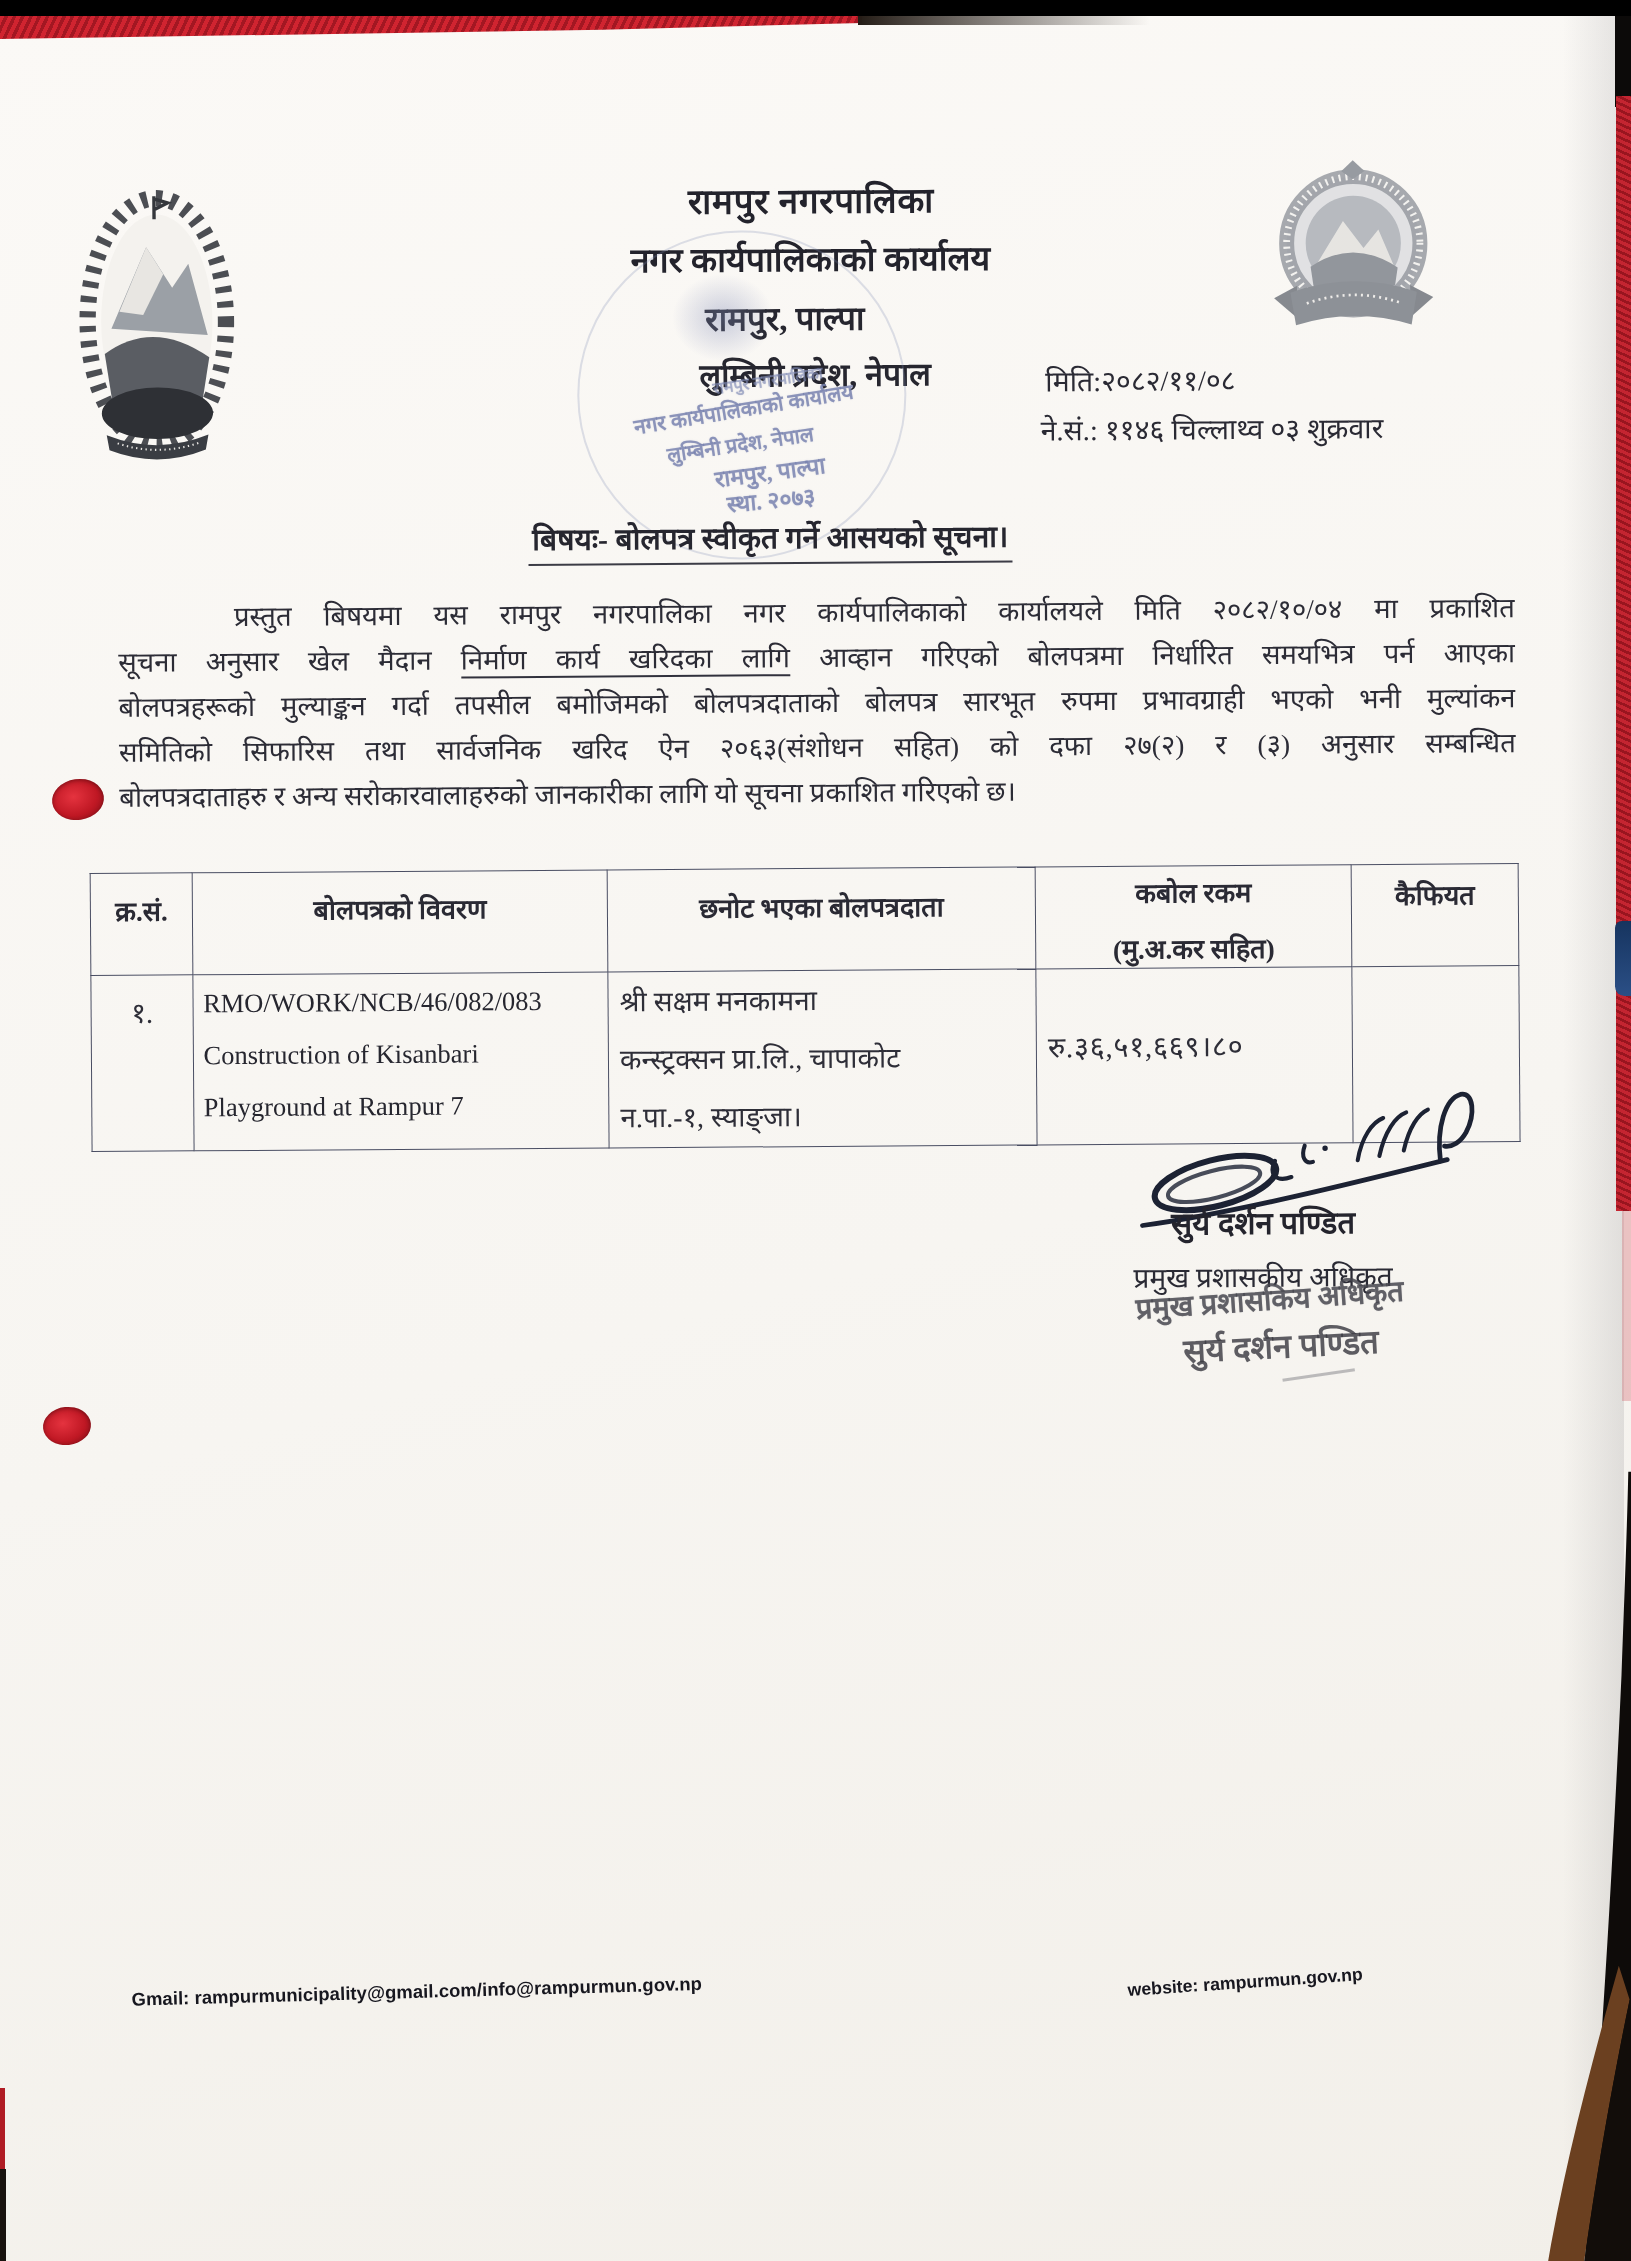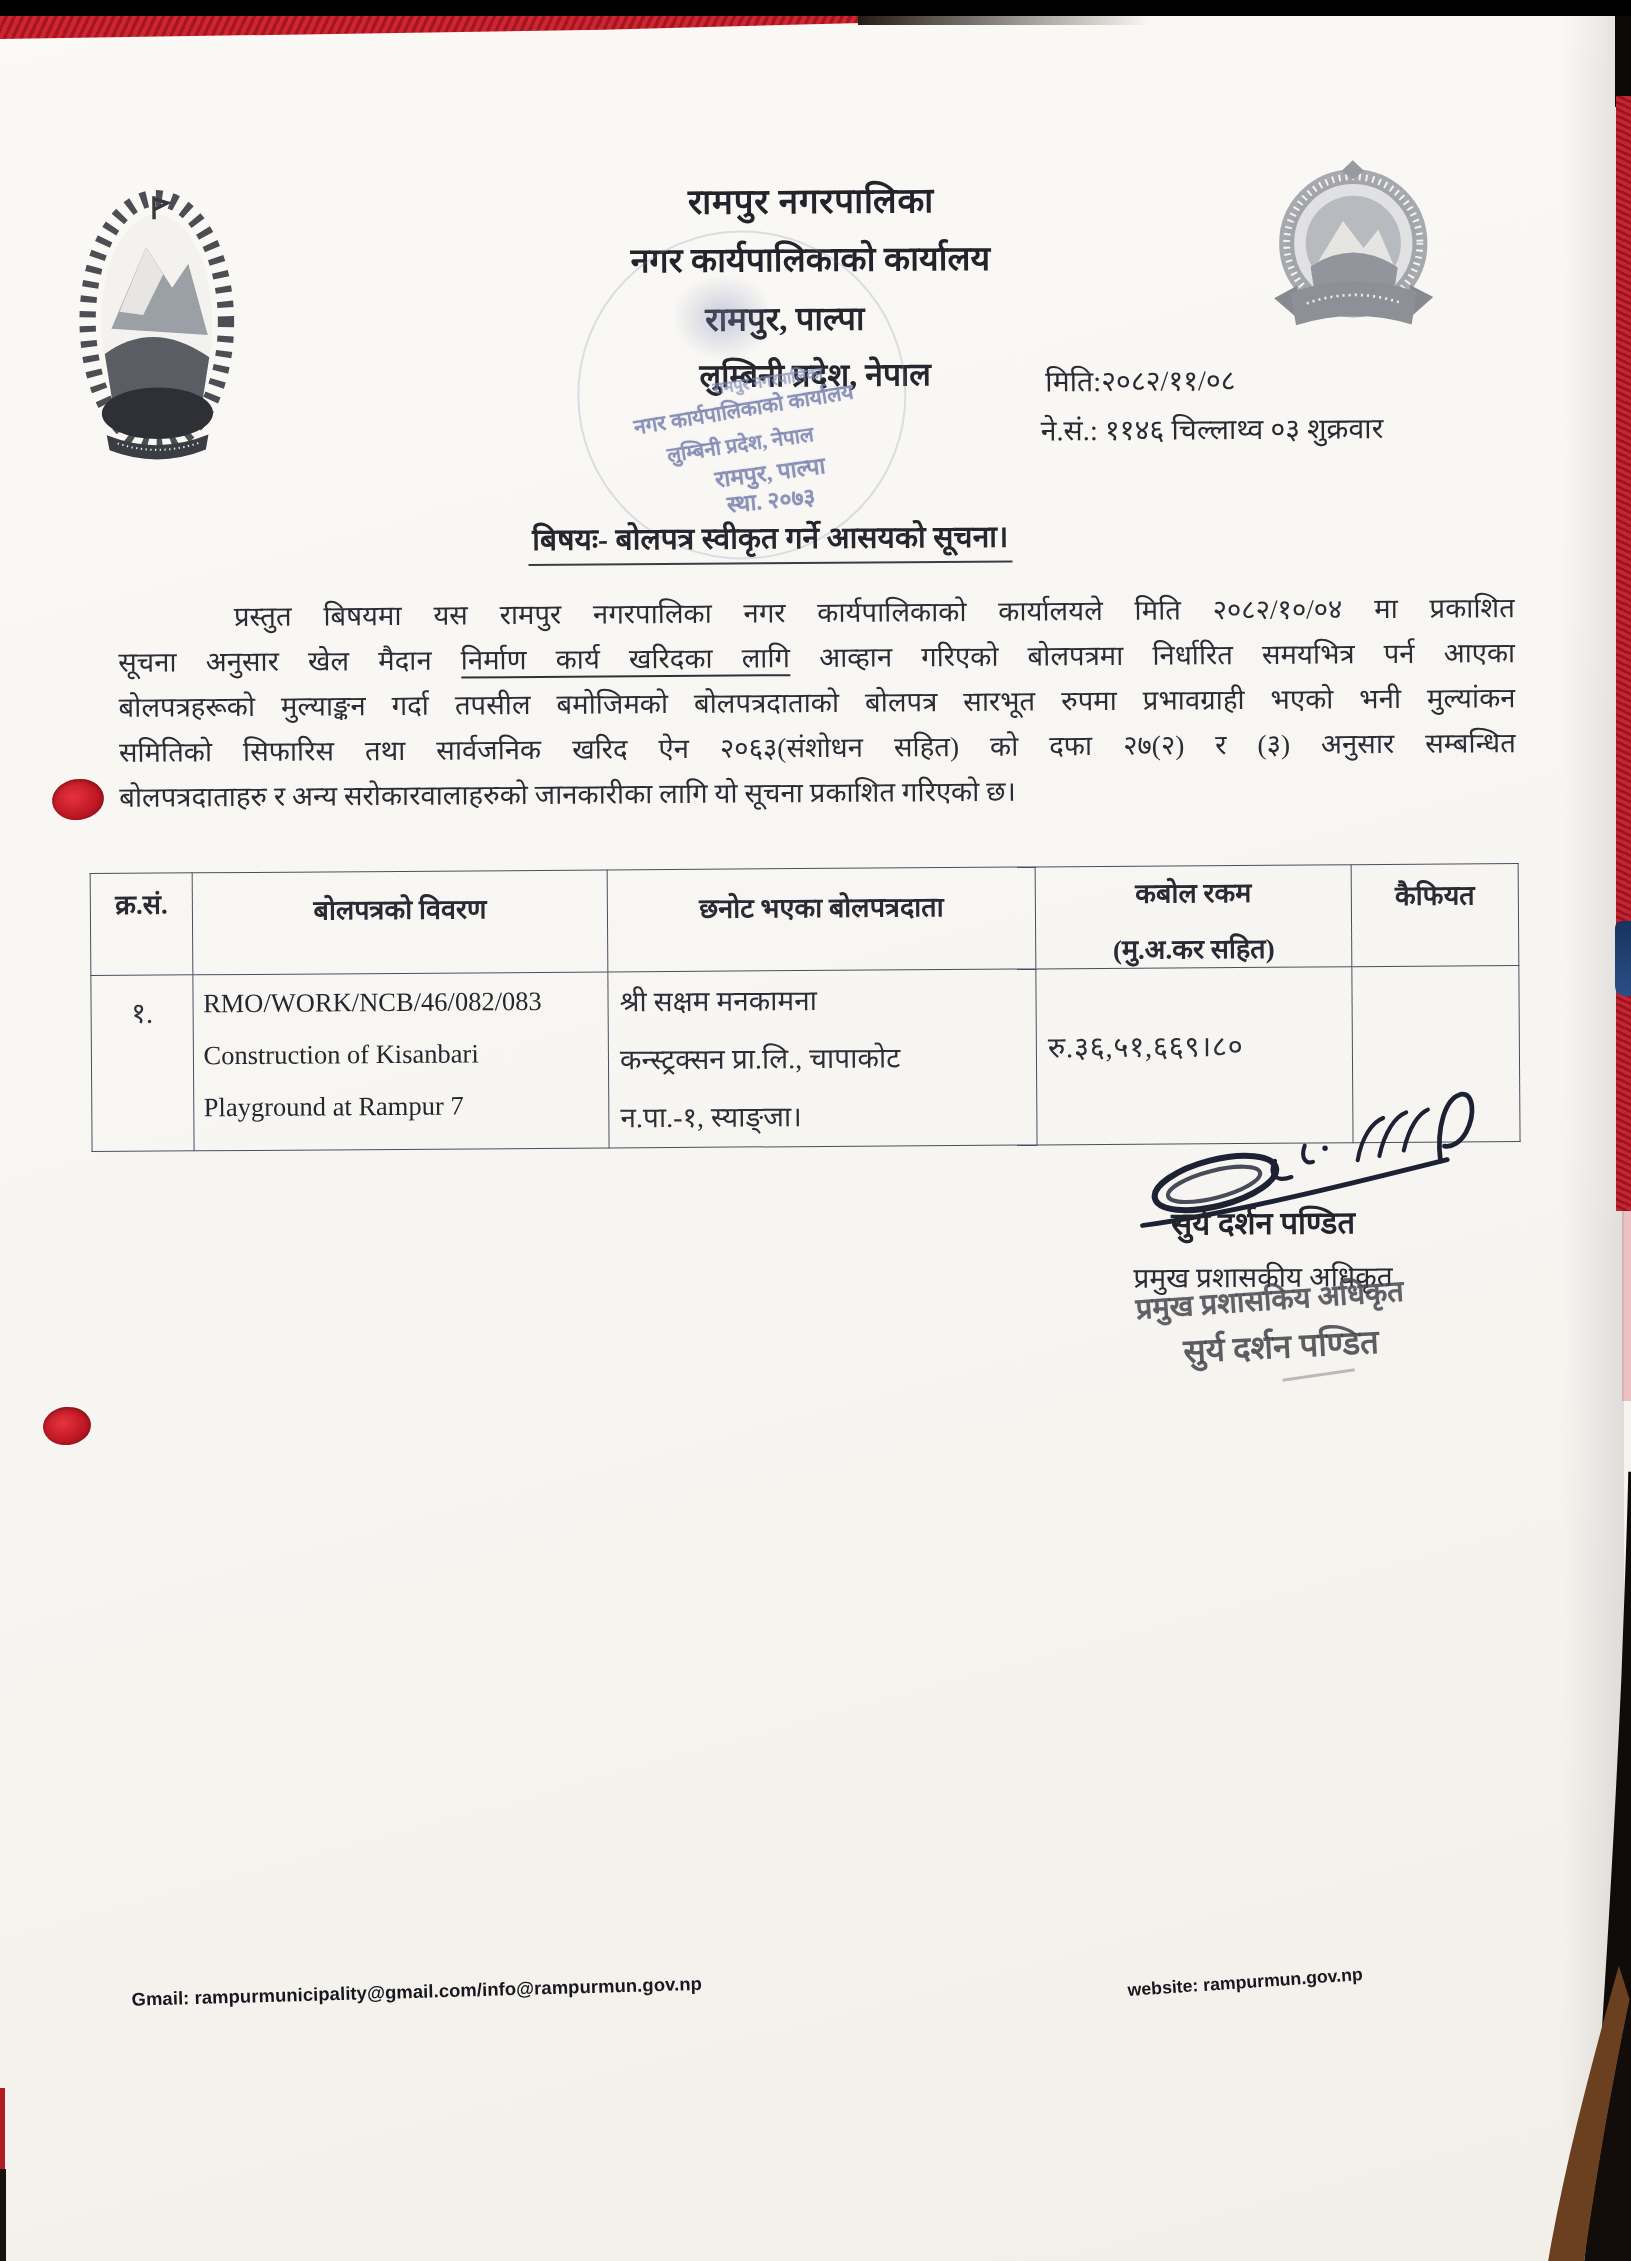--- a/index.html
+++ b/index.html
@@ -41,21 +41,21 @@
   .bline{height:45px;line-height:45px;text-align:justify;text-align-last:justify;overflow:hidden;}
   .bl1{text-indent:116px;}
   .bl5{text-align-last:left;}
   .uline{border-bottom:2px solid #31313c;padding-bottom:1.4px;}
   
   table.tbl{position:absolute;left:90px;top:852px;width:1427px;border-collapse:collapse;table-layout:fixed;}
   .tbl th,.tbl td{border:1.4px solid #4a4e63;vertical-align:top;overflow:hidden;}
   .tbl tr.hdr{height:99px;}
   .tbl tr.row{height:167px;}
   .tbl th{font-size:27px;font-weight:600;color:#2a2a34;text-align:center;}
-  .th-sn{padding-top:11px;}
+  .th-sn{padding-top:18px;}
   .th-details{padding-top:17.7px;}
   .th-bidder{padding-top:19px;}
   .th-amount{padding-top:6.8px;}
   .amount-l2{margin-top:19px;}
   .th-remarks{padding-top:11px;}
   .td-sn{text-align:center;padding-top:17.7px;font-size:28.5px;}
   .td-details{font-family:"Liberation Serif","DejaVu Serif",serif;font-size:26.5px;line-height:52px;padding:2.7px 5.4px 0 9.5px;color:#26262f;}
   .td-bidder{font-size:28px;line-height:58px;padding:1.4px 4.1px 0 11px;}
   .td-amount{font-size:29px;padding:57px 2.7px 0 11px;letter-spacing:0.7px;}
   

